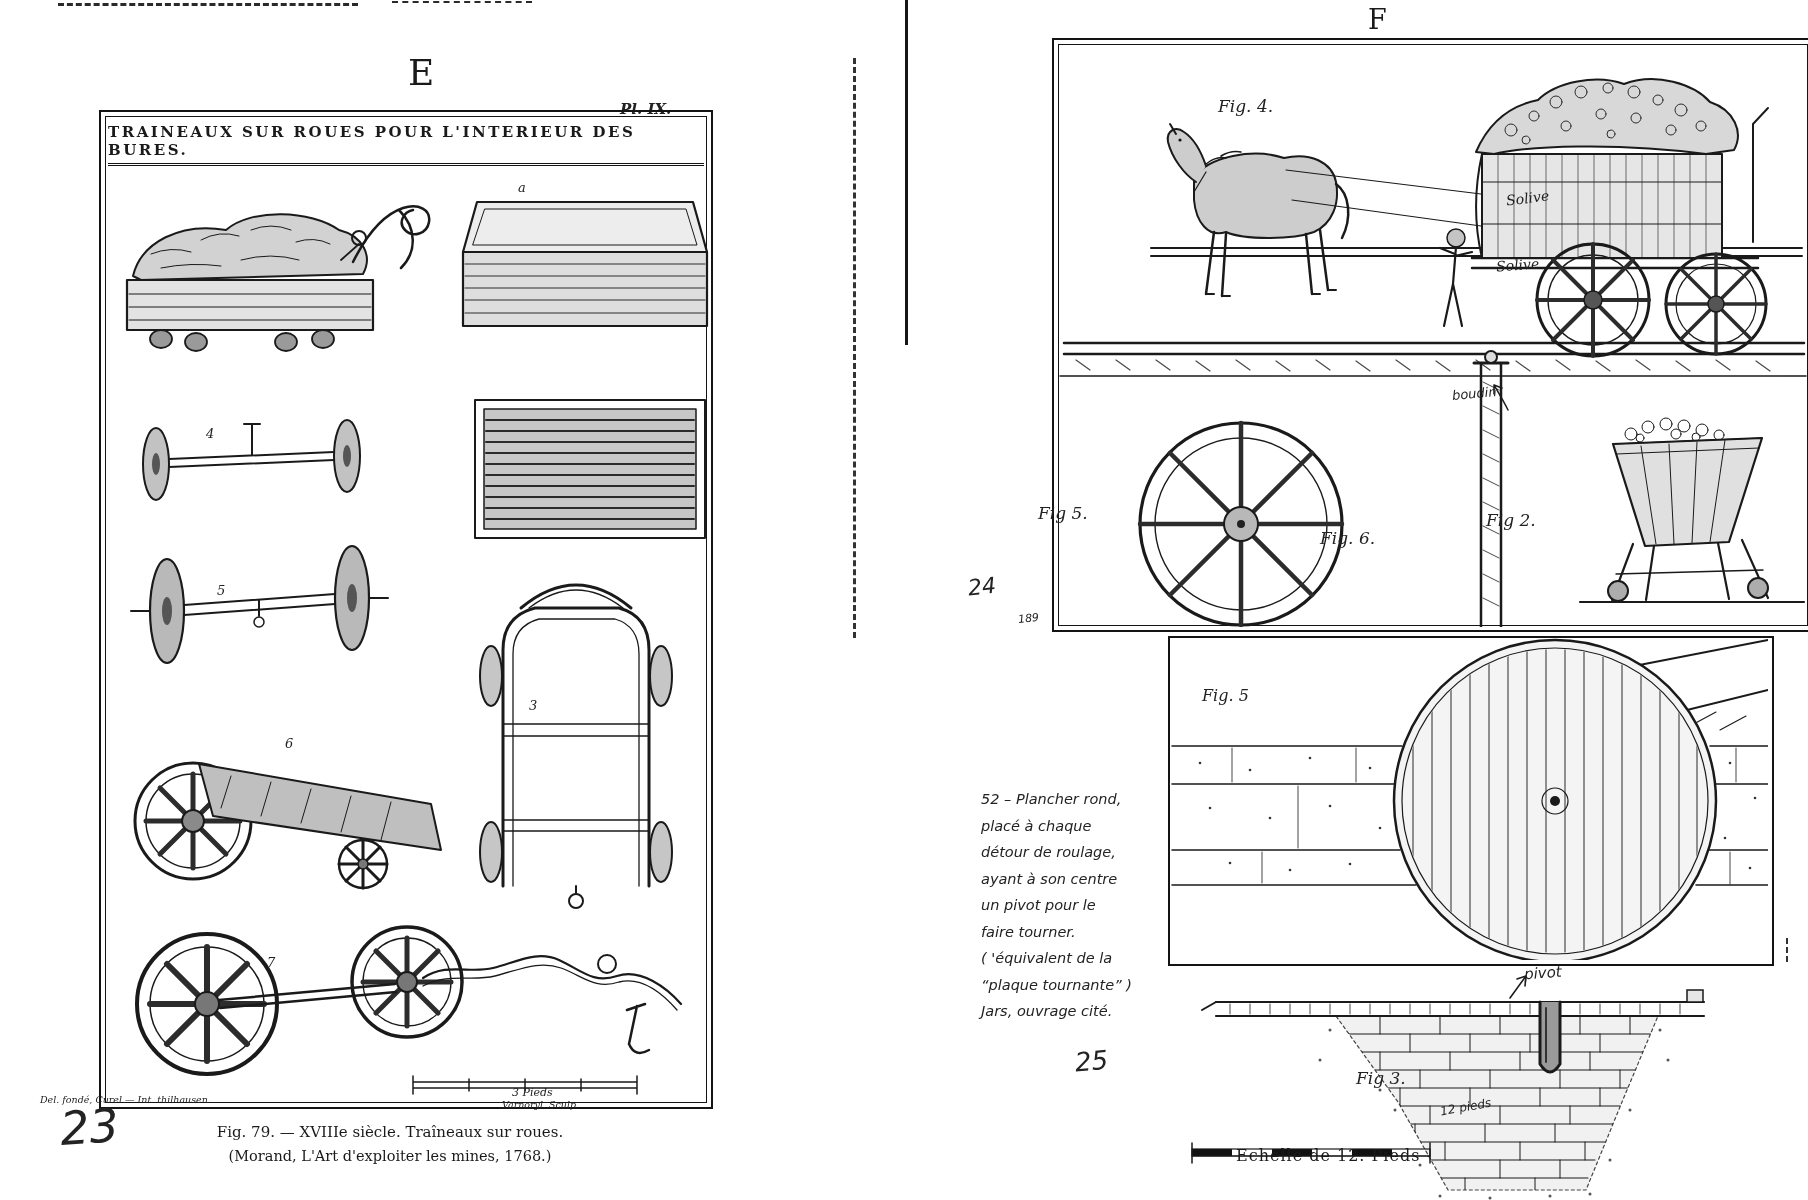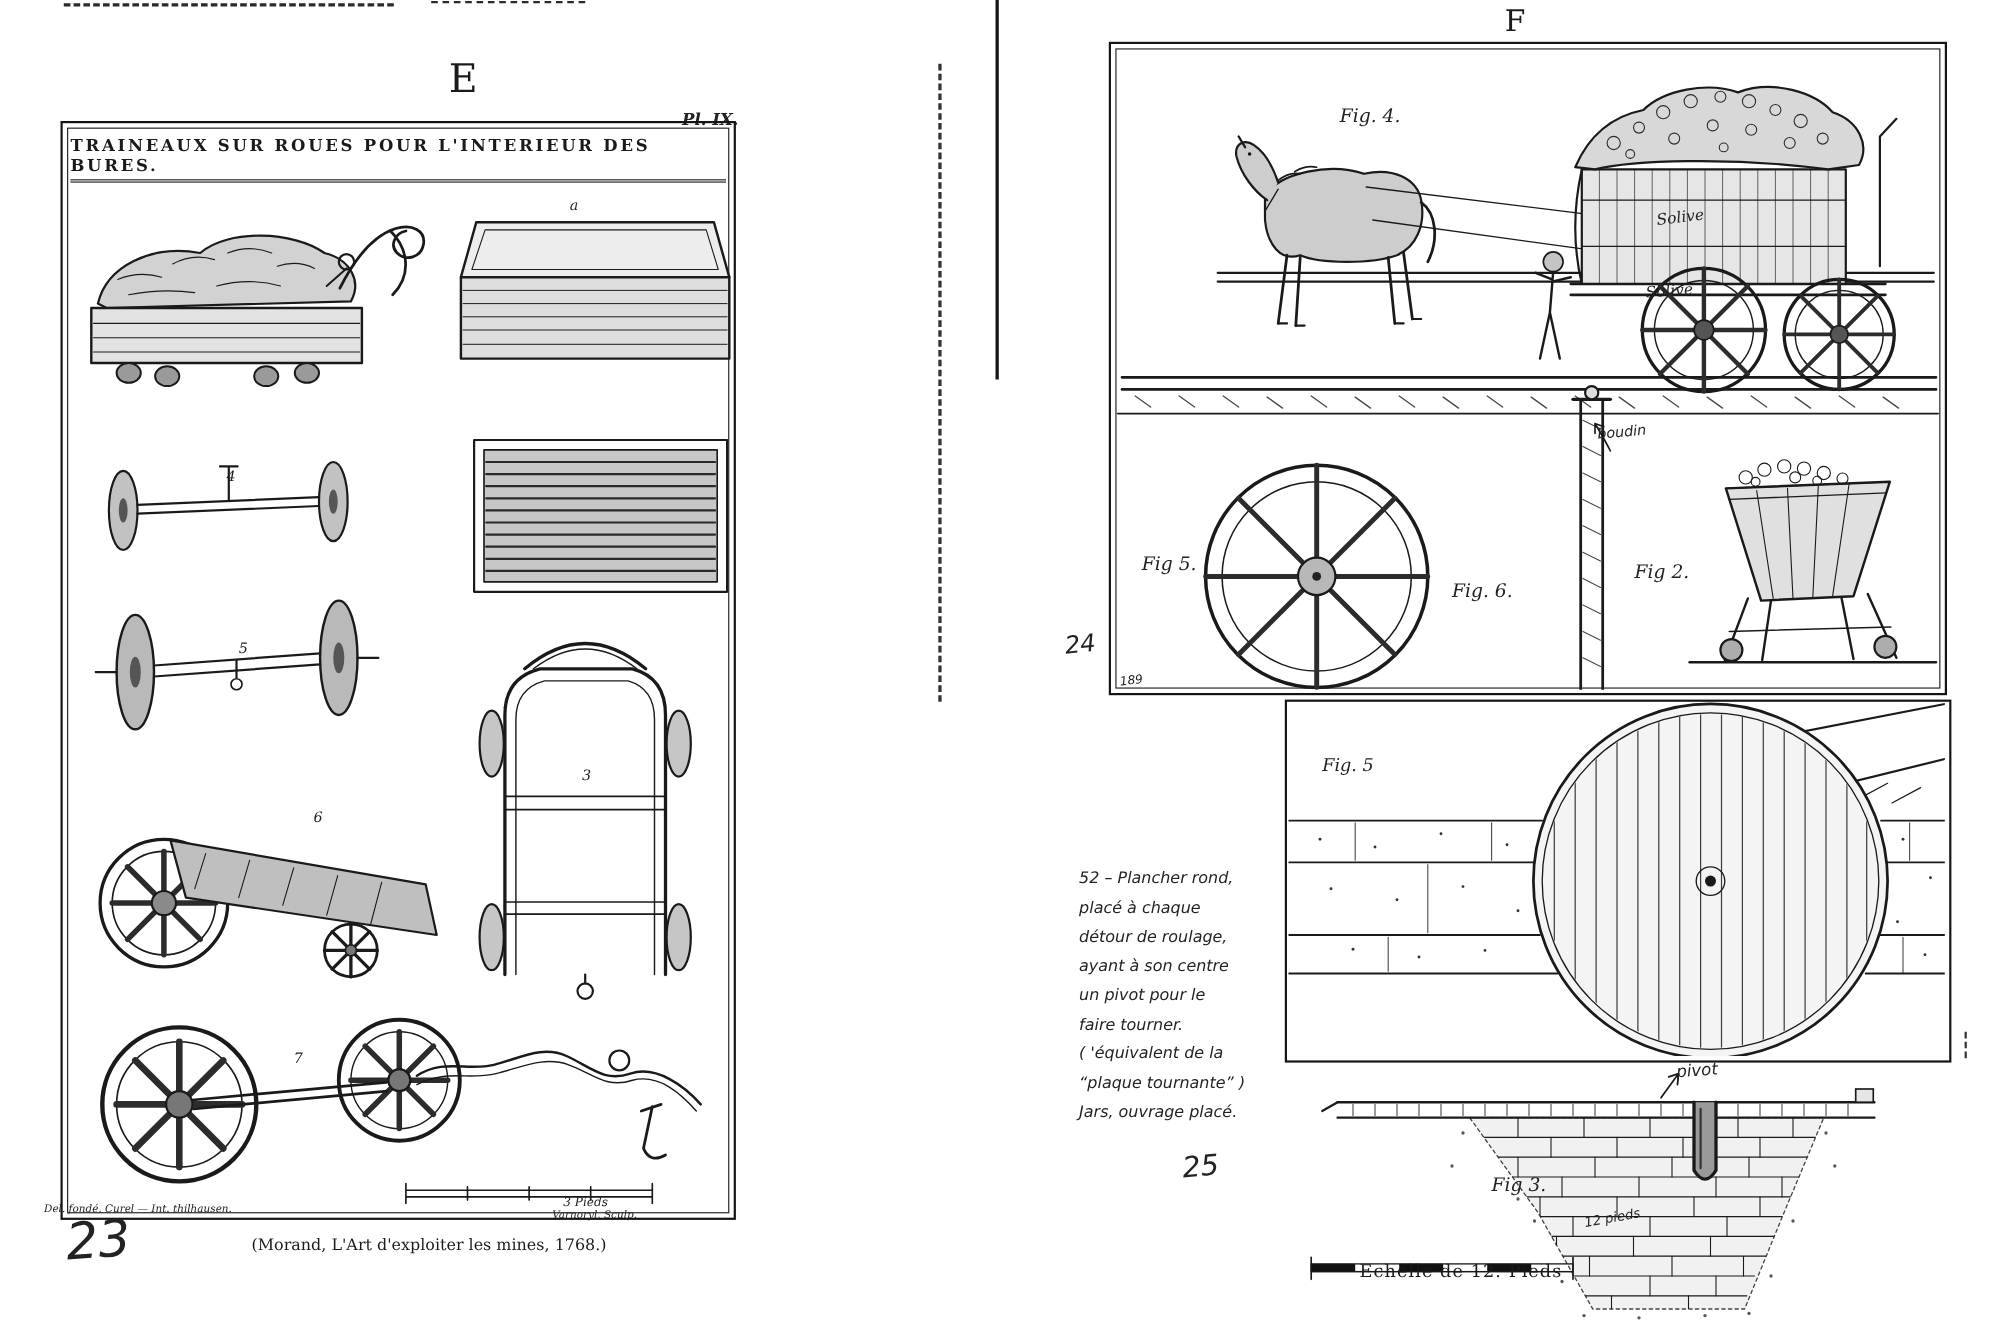--- a/index.html
+++ b/index.html
@@ -3,21 +3,21 @@
 <meta charset="utf-8">
 <style>
   html,body{margin:0;padding:0;background:#ffffff;}
   #scan{position:relative;width:1808px;height:1200px;background:#ffffff;overflow:hidden;
         font-family:"DejaVu Serif", serif;color:#1a1a1a;}
   .abs{position:absolute;}
   .serif{font-family:"DejaVu Serif", serif;}
   .figlbl{font-family:"DejaVu Serif", serif;font-style:italic;color:#222;}
   .hand{font-family:"DejaVu Sans", sans-serif;font-style:italic;color:#232323;}
   .mark{font-family:"DejaVu Serif", serif;font-style:italic;font-size:13px;color:#222;}
-  .plate{border:2.5px solid #141414;}
+  .plate{border:2.5px solid #141414;margin-left:44px;}
   .inner{position:absolute;inset:4px;border:1.5px solid #141414;}
   .banner{position:absolute;left:7px;top:7px;right:7px;height:44px;border-bottom:3px double #141414;
           display:flex;align-items:center;justify-content:center;
           font-weight:bold;font-size:15px;letter-spacing:2.5px;}
   .caption{width:440px;text-align:center;font-size:15px;line-height:24px;}
   .note{line-height:29px;font-size:14.5px;}
   .note2{line-height:26.5px;font-size:14.5px;}
   .dashtop{border-top:3px dashed #2a2a2a;height:0;}
   .dashleft{border-left:3px dashed #333;width:0;}
   svg{display:block;}
@@ -142,20 +142,21 @@
   <span class="abs mark" style="left:217px;top:583px;">5</span>
   <span class="abs mark" style="left:529px;top:698px;">3</span>
   <span class="abs mark" style="left:285px;top:736px;">6</span>
   <span class="abs mark" style="left:267px;top:955px;">7</span>
   <span class="abs figlbl" style="left:512px;top:1046px;font-size:11px;margin-top:40px;">3 Pieds</span>
 
   <span class="abs figlbl" style="left:40px;top:1094px;font-size:9.5px;">Del. fondé, Curel — Int. thilhausen.</span>
   <span class="abs figlbl" style="left:502px;top:1099px;font-size:9.5px;">Varnoryl, Sculp.</span>
 
   <div class="abs caption serif" style="left:170px;top:1120px;">
+    <div>Fig. 79. — XVIIIe siècle. Traîneaux sur roues.</div>
     <div style="font-size:14.5px;">(Morand, L'Art d'exploiter les mines, 1768.)</div>
   </div>
 
   <span class="abs hand" style="left:60px;top:1100px;font-size:46px;transform:rotate(-4deg);">23</span>
 
   <div class="abs serif" style="left:1368px;top:4px;font-size:27px;">F</div>
   <div class="abs dashleft" style="left:853px;top:58px;height:580px;"></div>
   <div class="abs dashleft" style="left:1786px;top:938px;height:24px;border-left-width:2px;"></div>
 
   <div class="abs plate" style="left:1008px;top:38px;width:758px;height:590px;">
@@ -269,21 +270,21 @@
 
   <div class="abs hand note2" style="left:981px;top:786px;width:200px;">
     <div>52 – Plancher rond,</div>
     <div>placé à chaque</div>
     <div>détour de roulage,</div>
     <div>ayant à son centre</div>
     <div>un pivot pour le</div>
     <div>faire tourner.</div>
     <div>( 'équivalent de la</div>
     <div>“plaque tournante” )</div>
-    <div>Jars, ouvrage placé.</div>
+    <div>Jars, ouvrage cité.</div>
   </div>
 
   <div class="abs" style="left:1168px;top:636px;width:602px;height:326px;border:2px solid #141414;overflow:hidden;">
     <svg width="598" height="322" viewBox="0 0 598 322" stroke="#1a1a1a" fill="none" stroke-linecap="round">
       <defs>
         <clipPath id="cw">
             <circle cx="385" cy="163" r="152"></circle>
           </clipPath>
       </defs>
       <g>

